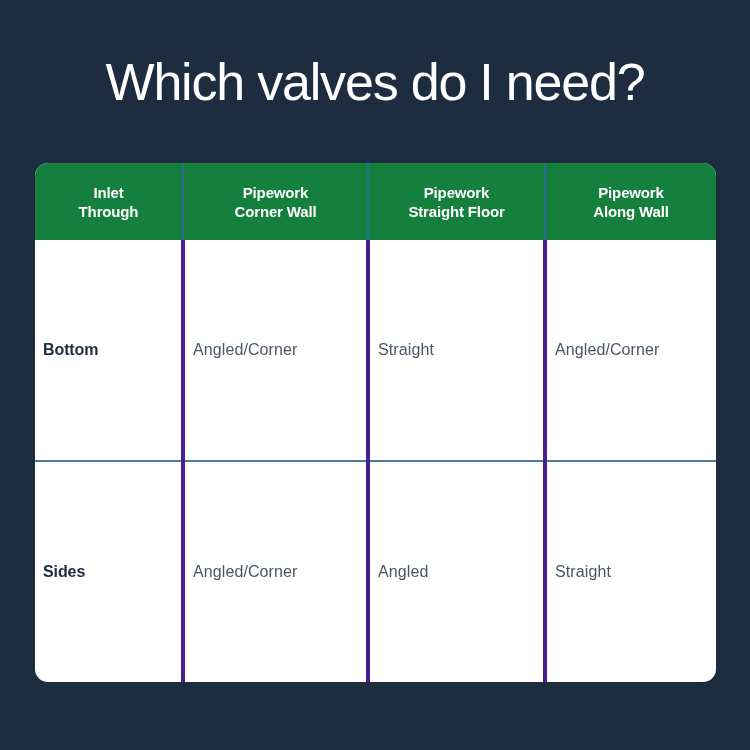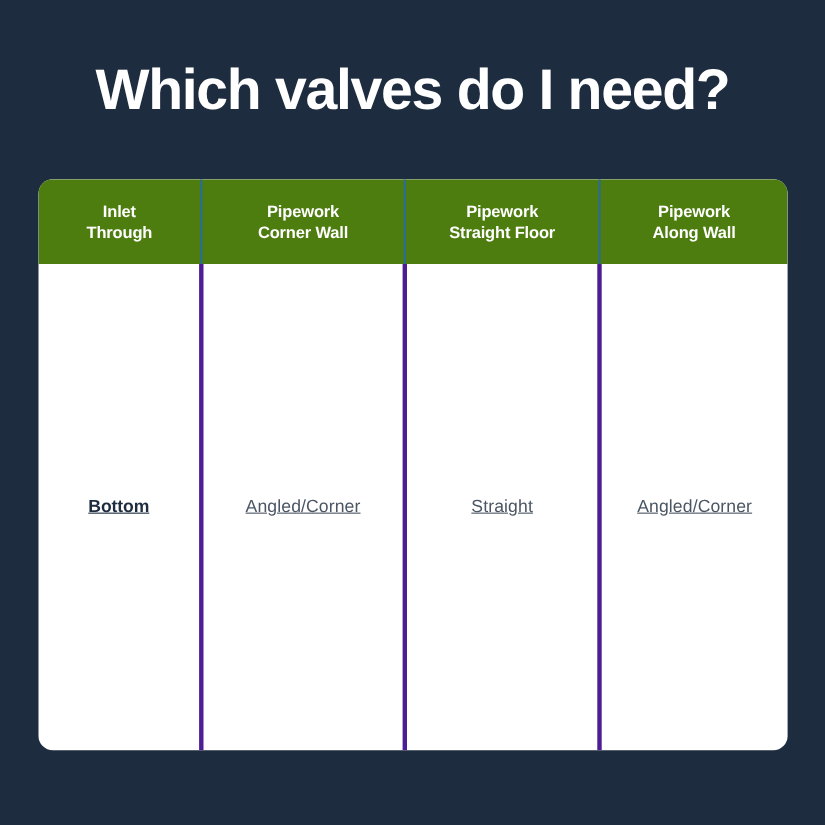--- a/index.html
+++ b/index.html
@@ -20,21 +20,21 @@
     box-sizing: border-box;
   }
   .page-title {
     position: absolute;
     left: 0;
     top: 52px;
     width: 750px;
     text-align: center;
     color: #ffffff;
     font-size: 52px;
-    font-weight: bold;
+    font-weight: normal;
     letter-spacing: -1.2px;
     line-height: 60px;
     white-space: nowrap;
   }
   .valve-table {
     position: absolute;
     left: 35px;
     top: 163px;
     width: 681px;
     height: 519px;
@@ -51,21 +51,21 @@
   }
   table.grid col.c1 { width: 148px; }
   table.grid col.c2 { width: 185px; }
   table.grid col.c3 { width: 177px; }
   table.grid col.c4 { width: 171px; }
 
   thead tr {
     height: 77px;
   }
   thead th {
-    background: #4d7c0f;
+    background: #15803d;
     color: #ffffff;
     font-size: 15px;
     font-weight: bold;
     line-height: 19px;
     letter-spacing: -0.15px;
     text-align: center;
     vertical-align: middle;
     padding: 0 6px;
     border: 0;
   }
@@ -73,28 +73,26 @@
     border-left: 2px solid #2c6d95;
     text-align: center;
   }
   tbody tr {
     height: 147px;
   }
   tbody tr + tr td {
     border-top: 2px solid #4a7e9c;
   }
   tbody td {
-    text-align: center;
     vertical-align: middle;
     font-size: 16px;
     color: #4b5664;
     font-weight: normal;
     letter-spacing: 0.1px;
     padding: 0 8px;
-    text-decoration: underline;
   }
   tbody td + td {
     border-left: 4px solid #4c1d95;
   }
   tbody td.row-label {
     font-weight: bold;
     color: #1d2c3e;
     font-size: 16px;
     letter-spacing: -0.1px;
   }
@@ -134,17 +132,23 @@
           </th>
         </tr>
       </thead>
       <tbody>
         <tr>
           <td class="row-label">Bottom</td>
           <td>Angled/Corner</td>
           <td>Straight</td>
           <td>Angled/Corner</td>
         </tr>
+        <tr>
+          <td class="row-label">Sides</td>
+          <td>Angled/Corner</td>
+          <td>Angled</td>
+          <td>Straight</td>
+        </tr>
       </tbody>
     </table>
   </div>
 
 </div>
 
 </body></html>

